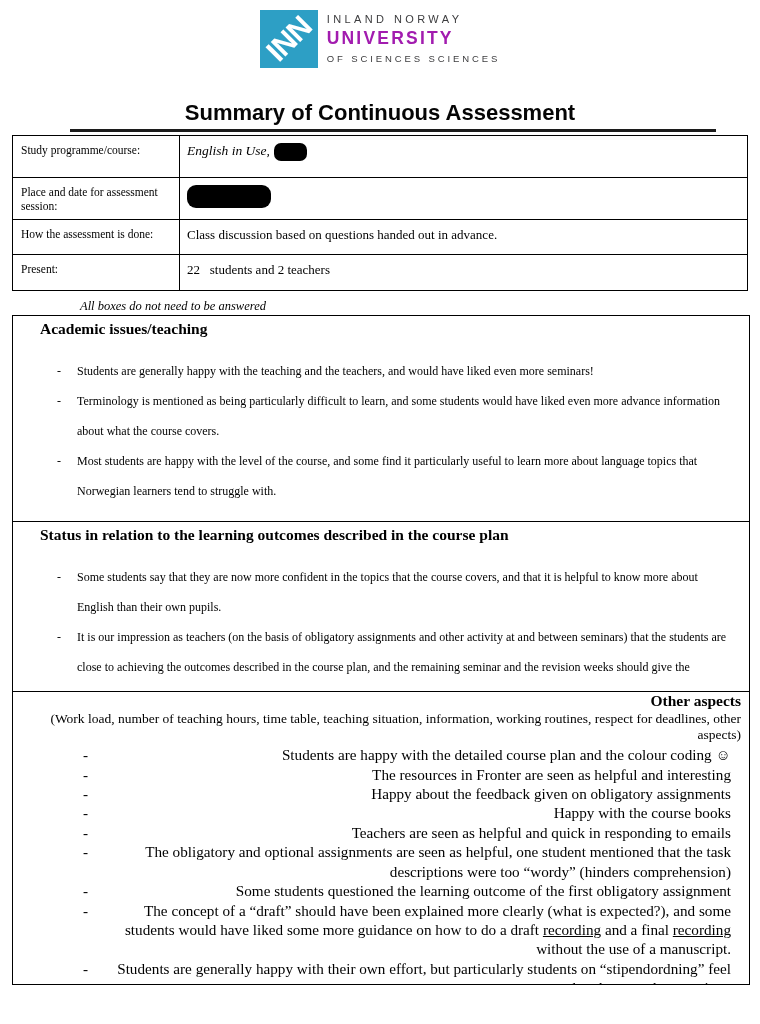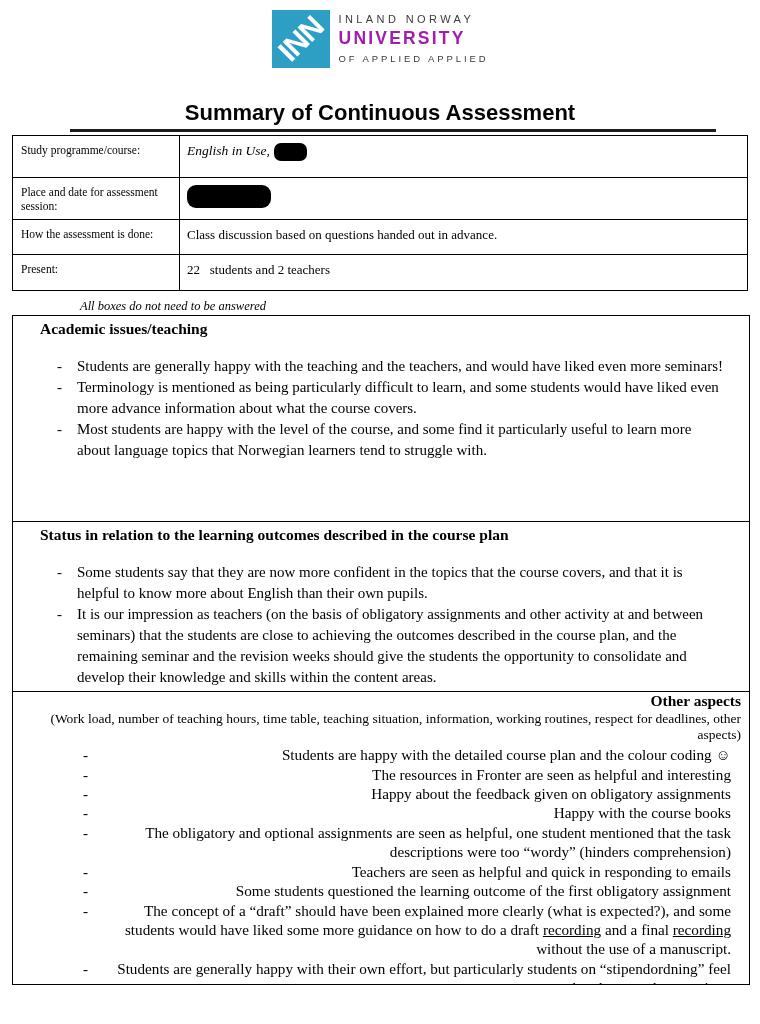--- a/index.html
+++ b/index.html
@@ -115,22 +115,22 @@
   }
   .sec-subheading {
     font-size: 13.5px;
     line-height: 16px;
     margin-top: 1px;
   }
   ul.bullets {
     list-style: none;
     margin: 18px 14px 0 36px;
     padding: 0;
-    font-size: 15px;
-    line-height: 21px;
+    font-size: 12px;
+    line-height: 30px;
   }
   ul.bullets li { position: relative; padding-left: 20px; }
   ul.bullets li::before { content: "-"; position: absolute; left: 0; top: 0; }
   .sec-3 ul.bullets {
     margin: 2px 10px 0 62px;
     font-size: 15.2px;
     line-height: 19.4px;
   }
   .sec-3 ul.bullets li { padding-left: 23px; }
   ul.bullets u { text-decoration: underline; }
@@ -138,21 +138,21 @@
 </head>
 <body>
 
 <div class="logo-row">
   <div class="logo-mark" style="background: rgb(45, 159, 197);">
     <span>INN</span>
   </div>
   <div class="logo-text">
     <div class="logo-line1">INLAND NORWAY</div>
     <div class="logo-line2">UNIVERSITY</div>
-    <div class="logo-line3">OF APPLIED APPLIED</div>
+    <div class="logo-line3">OF SCIENCES SCIENCES</div>
   </div>
 </div>
 
 <div class="doc-title">Summary of Continuous Assessment</div>
 <div class="title-rule"></div>
 
 <table class="info">
   <tbody>
       <tr class="r1">
     <td class="col-label">Study programme/course:</td>
@@ -204,21 +204,21 @@
   </div>
 
   <div class="sec sec-3">
     <div class="sec-heading">Other aspects</div>
     <div class="sec-subheading">(Work load, number of teaching hours, time table, teaching situation, information, working routines, respect for deadlines, other aspects)</div>
     <ul class="bullets">
         <li>Students are happy with the detailed course plan and the colour coding ☺</li>
         <li>The resources in Fronter are seen as helpful and interesting</li>
         <li>Happy about the feedback given on obligatory assignments</li>
         <li>Happy with the course books</li>
+        <li>Teachers are seen as helpful and quick in responding to emails</li>
         <li>The obligatory and optional assignments are seen as helpful, one student mentioned that the task descriptions were too “wordy” (hinders comprehension)</li>
-        <li>Teachers are seen as helpful and quick in responding to emails</li>
         <li>Some students questioned the learning outcome of the first obligatory assignment</li>
         <li>The concept of a “draft” should have been explained more clearly (what is expected?), and some students would have liked some more guidance on how to do a draft <u>recording</u> and a final <u>recording</u> without the use of a manuscript.</li>
         <li>Students are generally happy with their own effort, but particularly students on “stipendordning” feel that they are short on time.</li>
       </ul>
   </div>
 
 </div>
 
 </body></html>

